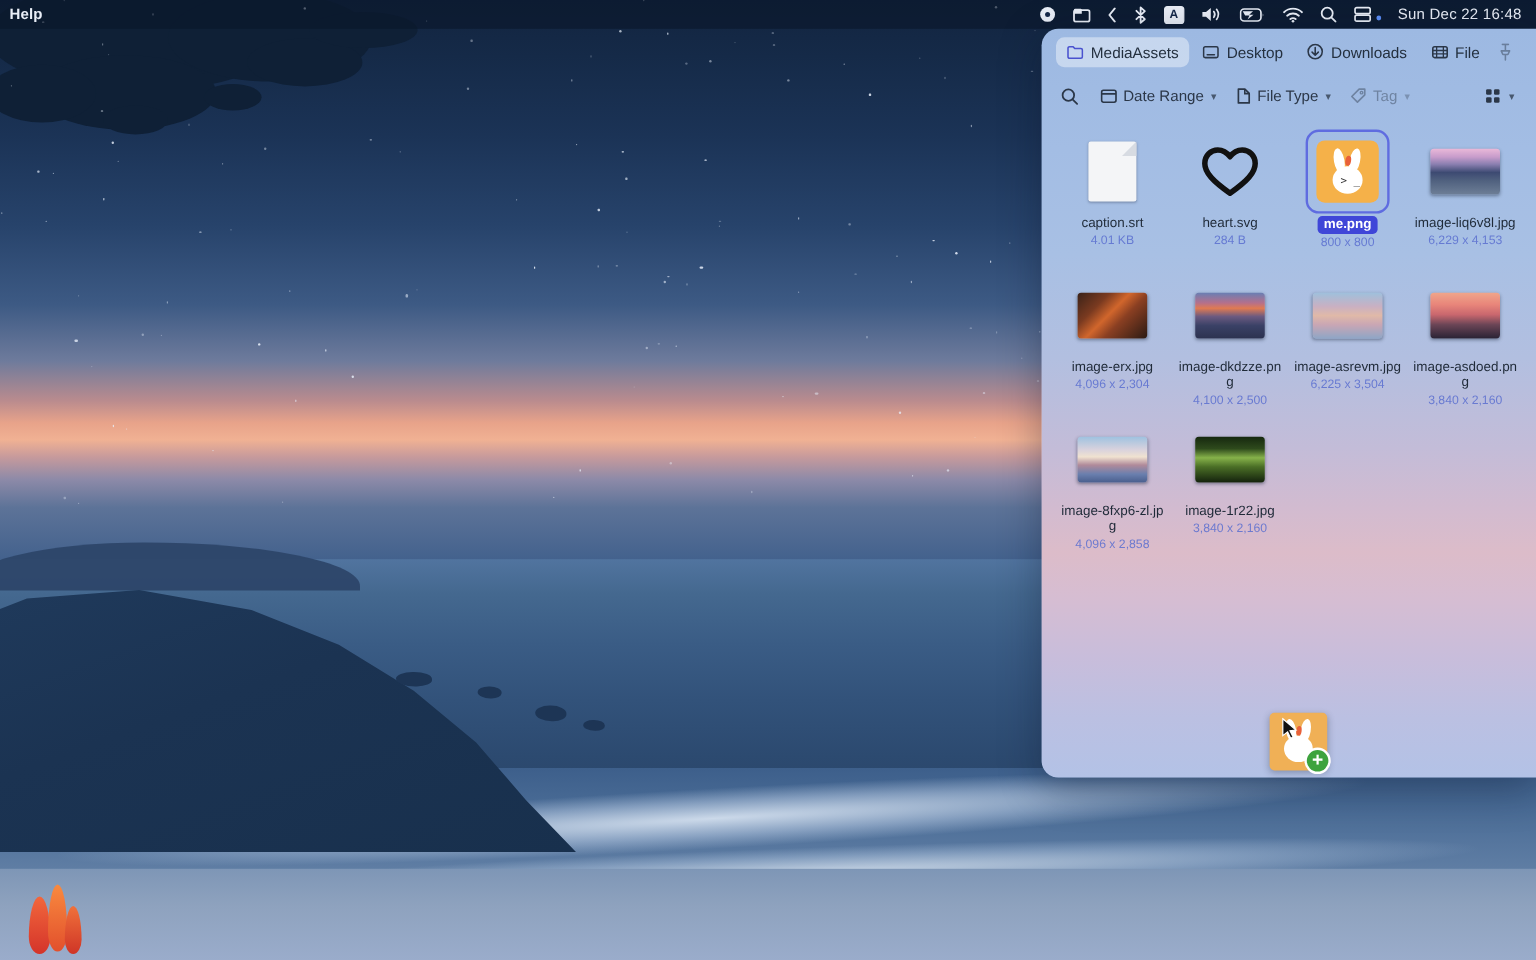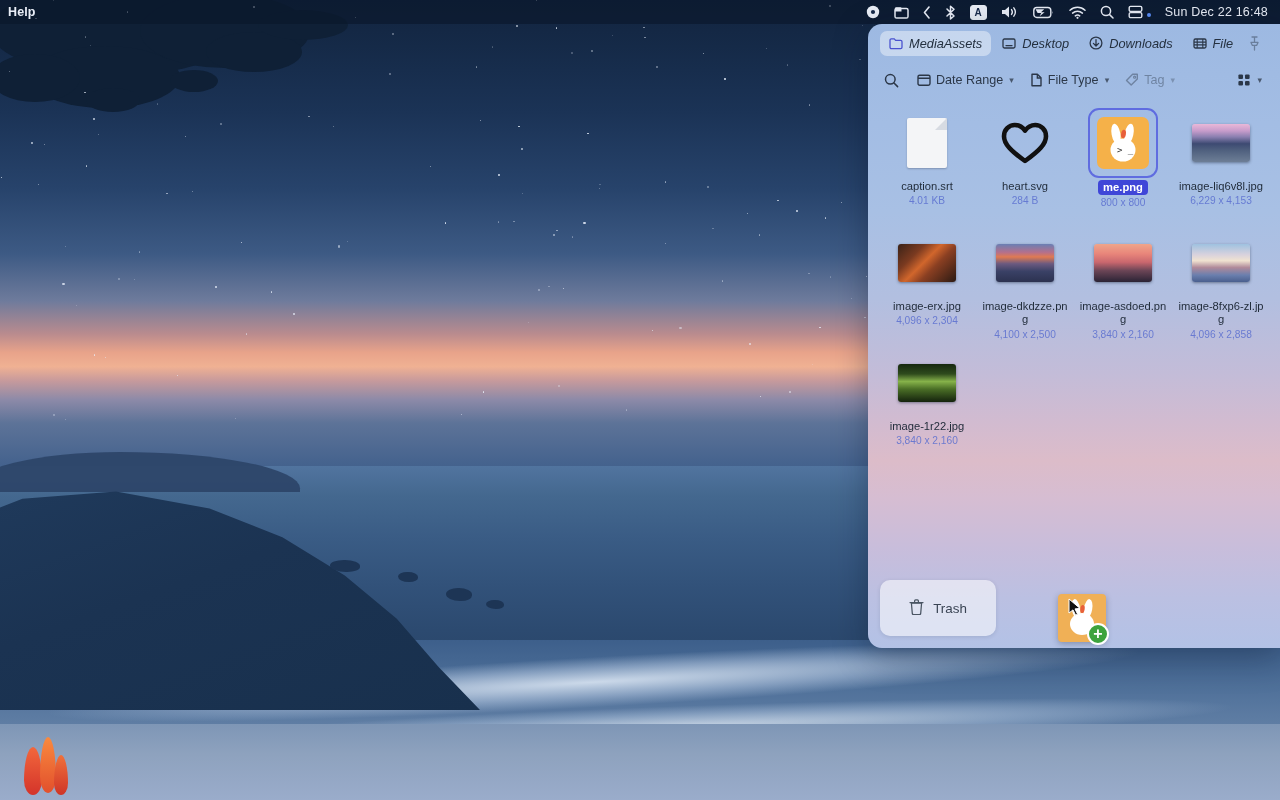--- a/index.html
+++ b/index.html
@@ -112,21 +112,21 @@
       #b2bfe0 44%, #c3bcd8 56%, #d2bbd0 64%,
       #dcbcc9 70%, #d6bdd2 76%, #c8bddb 84%, #bbc0e2 92%, #b3c2e6 100%);
     box-shadow:0 8px 34px rgba(8,18,38,.34);
     overflow:hidden; z-index:50;
     display:flex; flex-direction:column;
   }
 
   
   .tabbar {
     height:38px; display:flex; align-items:center; gap:2px;
-    padding:0 8px 0 12px; flex:none;font-style:italic;
+    padding:0 8px 0 12px; flex:none;
   }
   .tab {
     display:flex; align-items:center; gap:6px;
     padding:5px 9px; border-radius:7px;
     font-size:12.8px; color:#24303f; white-space:nowrap;
   }
   .tab.active { background:rgba(255,255,255,.42); }
   .tab svg { flex:none; }
   .pin { margin-left:4px; opacity:.45; display:flex; align-items:center; }
 
@@ -571,20 +571,27 @@
       </div>
       <div class="cell">
         <div class="thumbwrap">
           <div class="thumb-img" style="background: linear-gradient(rgb(106, 127, 180) 0%, rgb(180, 112, 140) 22%, rgb(224, 122, 82) 34%, rgb(107, 90, 128) 52%, rgb(58, 65, 102) 72%, rgb(44, 50, 80) 100%);"></div>
         </div>
         <div class="fname">image-dkdzze.png</div>
         <div class="fmeta">4,100 x 2,500</div>
       </div>
       <div class="cell">
         <div class="thumbwrap">
+          <div class="thumb-img" style="background: linear-gradient(rgb(159, 192, 220) 0%, rgb(201, 176, 194) 30%, rgb(224, 185, 168) 50%, rgb(201, 166, 180) 70%, rgb(143, 166, 198) 100%);"></div>
+        </div>
+        <div class="fname">image-asrevm.jpg</div>
+        <div class="fmeta">6,225 x 3,504</div>
+      </div>
+      <div class="cell">
+        <div class="thumbwrap">
           <div class="thumb-img" style="background: linear-gradient(rgb(240, 165, 138) 0%, rgb(232, 133, 122) 26%, rgb(201, 103, 110) 48%, rgb(107, 69, 86) 70%, rgb(42, 35, 53) 100%);"></div>
         </div>
         <div class="fname">image-asdoed.png</div>
         <div class="fmeta">3,840 x 2,160</div>
       </div>
       <div class="cell">
         <div class="thumbwrap">
           <div class="thumb-img" style="background: linear-gradient(rgb(159, 194, 224) 0%, rgb(216, 210, 221) 28%, rgb(240, 226, 208) 44%, rgb(176, 138, 154) 62%, rgb(106, 127, 174) 82%, rgb(74, 95, 142) 100%);"></div>
         </div>
         <div class="fname">image-8fxp6-zl.jpg</div>
@@ -593,29 +600,20 @@
       <div class="cell">
         <div class="thumbwrap">
           <div class="thumb-img" style="background: linear-gradient(rgb(22, 40, 15) 0%, rgb(46, 74, 28) 26%, rgb(134, 178, 74) 46%, rgb(74, 110, 38) 66%, rgb(20, 34, 13) 100%);"></div>
         </div>
         <div class="fname">image-1r22.jpg</div>
         <div class="fmeta">3,840 x 2,160</div>
       </div>
     </div>
 
   <div class="bottombar">
-    <div class="drop trash">
-      <span>
-        <svg width="15" height="16" viewBox="0 0 15 16">
-            <path d="M2.4 4h10.2l-.9 10.4a1.3 1.3 0 0 1-1.3 1.2H4.6a1.3 1.3 0 0 1-1.3-1.2z" fill="none" stroke="#4a5563" stroke-width="1.25" stroke-linejoin="round"></path>
-            <path d="M1 3.6h13M5.6 3.4V1.9a1 1 0 0 1 1-1h1.8a1 1 0 0 1 1 1v1.5" fill="none" stroke="#4a5563" stroke-width="1.25" stroke-linecap="round"></path>
-          </svg>
-      </span>
-      <span>Trash</span>
-    </div>
   </div>
 </div>
 
 <div class="dragghost">
   <svg width="44" height="44" viewBox="0 0 44 44">
     <ellipse cx="16" cy="13" rx="4.2" ry="10" fill="#fff" transform="rotate(-10 16 13)"></ellipse>
     <ellipse cx="28" cy="13" rx="4.2" ry="10" fill="#fff" transform="rotate(10 28 13)"></ellipse>
     <ellipse cx="22" cy="28" rx="12" ry="11" fill="#fff"></ellipse>
     <ellipse cx="22.5" cy="13" rx="2.2" ry="4" fill="#e8603a" transform="rotate(8 22.5 13)"></ellipse>
   </svg>

